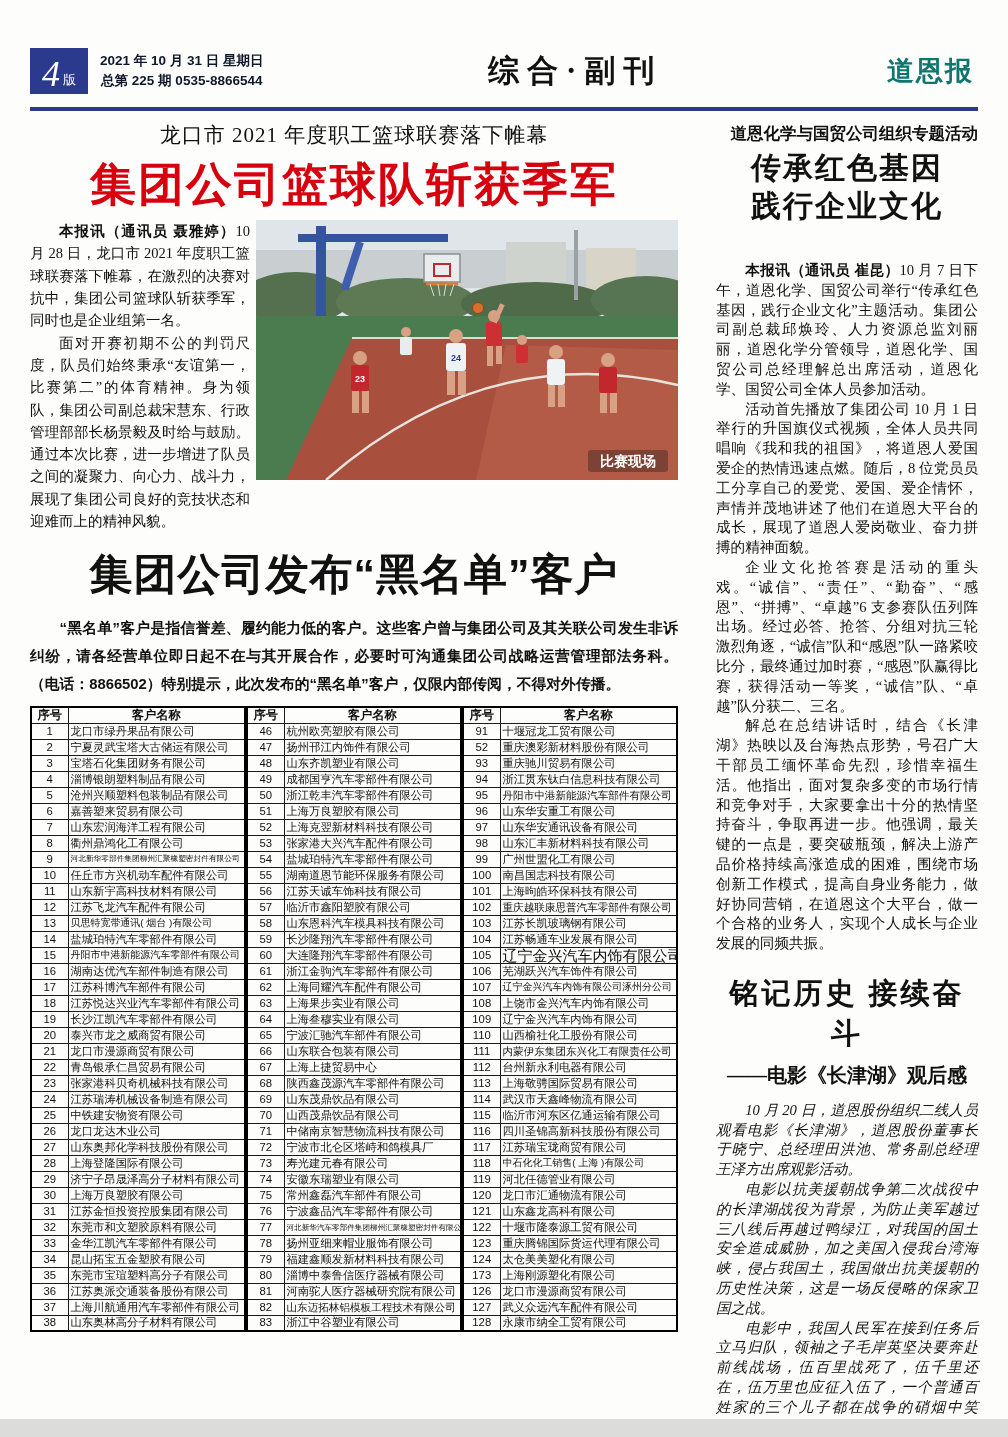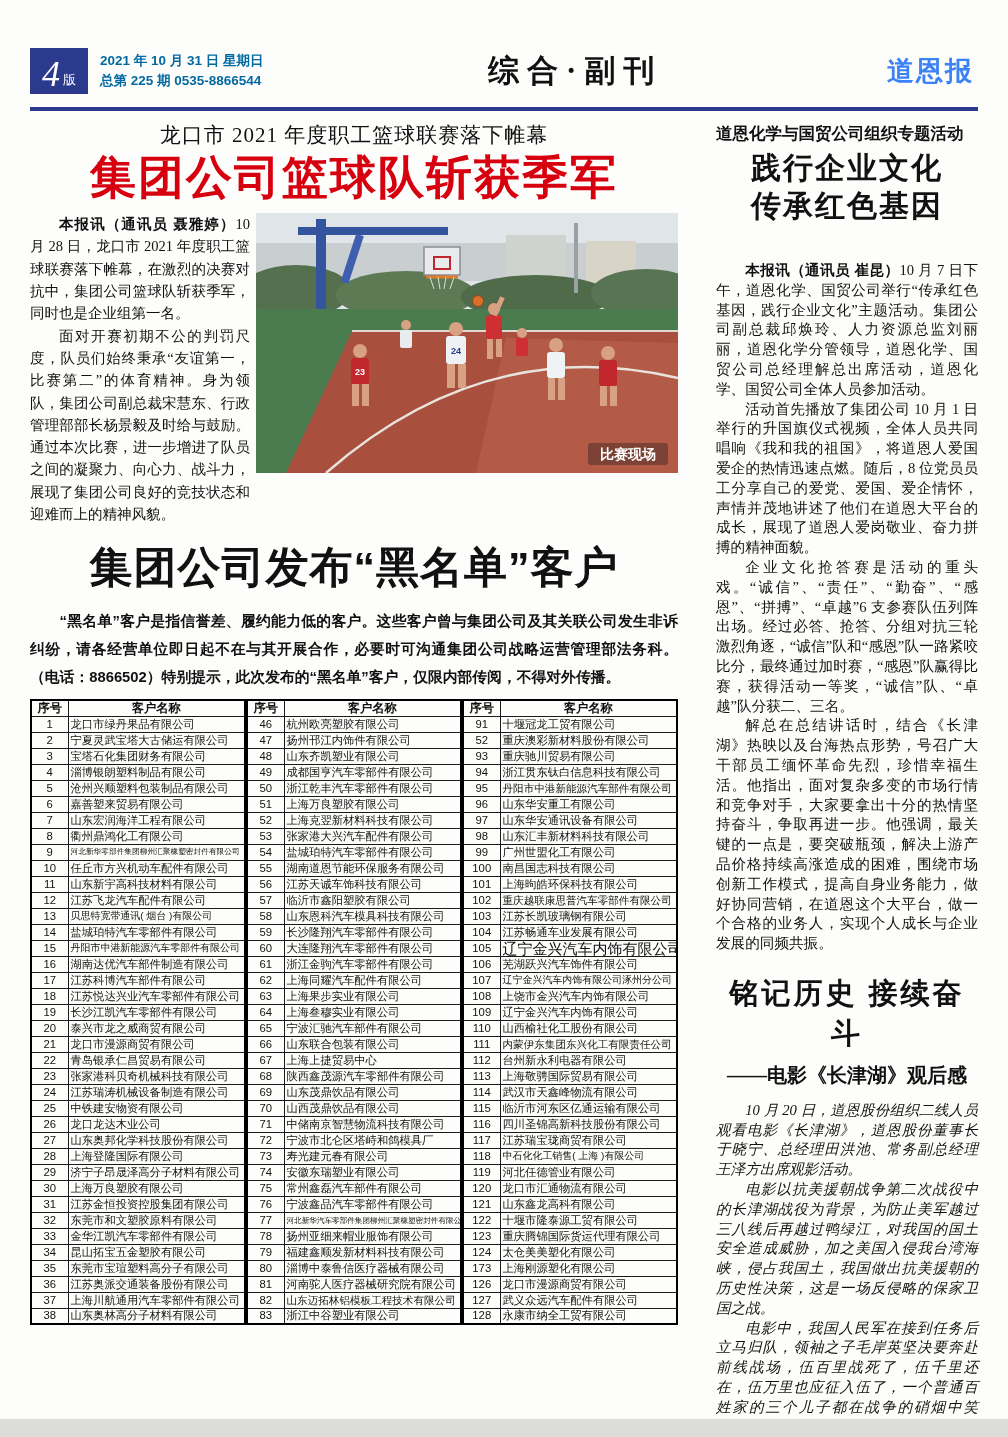--- a/index.html
+++ b/index.html
@@ -12,33 +12,33 @@
 
   
   .masthead { display: flex; align-items: center; height: 58px; }
   .page-box {
     width: 58px; height: 46px; background: #2b3a8c; color: #fff;
     display: flex; align-items: flex-end; justify-content: center; gap: 3px;
     padding-bottom: 3px; flex: 0 0 auto;
   }
   .page-box .num { font-size: 36px; line-height: 0.95; font-style: italic; font-family: "Liberation Serif", serif; }
   .page-box .ban { font-size: 13px; line-height: 1.6; }
-  .date-block { margin-left: 12px; font-family: "Liberation Sans", sans-serif; font-weight: bold; font-size: 13.5px; line-height: 1.5; color: #0369a1; }
+  .date-block { margin-left: 12px; font-family: "Liberation Sans", sans-serif; font-weight: bold; font-size: 13.5px; line-height: 1.5; color: #0f172a; text-align: center; }
   .section-title { flex: 1; text-align: center; font-size: 31px; font-weight: bold; letter-spacing: 8px; font-family: "Liberation Serif", serif; }
-  .paper-name { font-size: 27px; font-weight: bold; color: #3b82f6; font-family: "Liberation Serif", serif; letter-spacing: 2px; padding-right: 4px; }
+  .paper-name { font-size: 27px; font-weight: bold; color: #0f766e; font-family: "Liberation Serif", serif; letter-spacing: 2px; padding-right: 4px; }
   .head-rule { height: 4px; background: #2b3a8c; margin-top: 7px; }
 
   
   .main { display: flex; justify-content: space-between; margin-top: 10px; }
   .left-col { width: 648px; }
   .side-col { width: 262px; }
 
   
   .art1-kicker { text-align: center; font-size: 21px; letter-spacing: 1px; font-family: "Liberation Serif", serif; }
-  .art1-title { text-align: center; color: #d7000f; font-family: Liberation Sans, sans-serif; font-weight: bold; font-size: 46px; line-height: 1.2; letter-spacing: 2px; margin: 1px 0 8px 0; }
+  .art1-title { text-align: center; color: #d7000f; font-family: Liberation Sans, sans-serif; font-weight: bold; font-size: 46px; line-height: 1.2; letter-spacing: 2px; margin: 8px 0 8px 0; }
   .art1-body { display: flex; gap: 6px; }
   .art1-text { width: 220px; font-size: 14.5px; line-height: 22.3px; text-align: justify; }
   .art1-text p { text-indent: 2em; }
   .art1-text .lead { font-weight: bold; font-family: "Liberation Sans", sans-serif; }
   .photo { width: 422px; height: 260px; flex: 0 0 auto; }
 
   
   .art2-title { text-align: center; font-family: "Liberation Sans", sans-serif; font-weight: bold; font-size: 43px; letter-spacing: 1px; margin: 14px 0 10px 0; }
   .art2-intro { font-family: "Liberation Sans", sans-serif; font-weight: bold; font-size: 14.8px; line-height: 28px; text-align: justify; text-indent: 2em; margin-bottom: 8px; }
 
@@ -48,21 +48,21 @@
     border: 1px solid #1a1a1a; height: 16px; padding: 0 2px;
     font-family: "Liberation Sans", sans-serif; font-size: 11.3px;
     white-space: nowrap; overflow: hidden; line-height: 1;
   }
   table.bl { border: 2px solid #000; }
   table.bl th { font-size: 12.3px; font-weight: bold; text-align: center; }
   td.no { width: 37px; text-align: center; }
   td.name { text-align: left; }
 
   
-  .side-kicker { text-align: left; font-family: "Liberation Sans", sans-serif; font-weight: bold; font-size: 16.5px; margin-top: 2px; }
+  .side-kicker { text-align: right; font-family: "Liberation Sans", sans-serif; font-weight: bold; font-size: 16.5px; margin-top: 2px; }
   .side-title { text-align: center; font-family: "Liberation Sans", sans-serif; font-weight: bold; font-size: 30px; line-height: 38px; letter-spacing: 2px; margin: 4px 0 10px 0; }
   .side-body { font-size: 14.6px; line-height: 19.8px; text-align: justify; margin-top: 36px; }
   .side-body p { text-indent: 2em; }
   .side-body .lead { font-weight: bold; font-family: "Liberation Sans", sans-serif; }
   .review-title { text-align: center; font-family: "Liberation Sans", sans-serif; font-weight: bold; font-size: 29px; letter-spacing: 3px; margin-top: 20px; }
   .review-subtitle { text-align: center; font-size: 20px; font-weight: bold; font-family: "Liberation Serif", serif; margin: 8px 0 12px 0; }
   .review-body { font-size: 14.6px; line-height: 19.8px; text-align: justify; font-style: italic; }
   .review-body p { text-indent: 2em; }
   .bottom-strip { position: absolute; left: 0; bottom: 0; width: 100%; height: 18px; background: #dcdcda; }
 
@@ -793,22 +793,22 @@
                 </tr>
 
               </tbody>
           </table>
         </div>
       </div>
 
       <div class="side-col">
         <div class="side-kicker">道恩化学与国贸公司组织专题活动</div>
         <div class="side-title">
+          <div>传承红色基因</div>
           <div>践行企业文化</div>
-          <div>传承红色基因</div>
         </div>
         <div class="side-body">
 
             <p><span class="lead">本报讯（通讯员 崔昆）</span><span>10 月 7 日下午，道恩化学、国贸公司举行“传承红色基因，践行企业文化”主题活动。集团公司副总裁邱焕玲、人力资源总监刘丽丽，道恩化学分管领导，道恩化学、国贸公司总经理解总出席活动，道恩化学、国贸公司全体人员参加活动。</span></p>
 
             <p><span class="lead"></span><span>活动首先播放了集团公司 10 月 1 日举行的升国旗仪式视频，全体人员共同唱响《我和我的祖国》，将道恩人爱国爱企的热情迅速点燃。随后，8 位党员员工分享自己的爱党、爱国、爱企情怀，声情并茂地讲述了他们在道恩大平台的成长，展现了道恩人爱岗敬业、奋力拼搏的精神面貌。</span></p>
 
             <p><span class="lead"></span><span>企业文化抢答赛是活动的重头戏。“诚信”、“责任”、“勤奋”、“感恩”、“拼搏”、“卓越”6 支参赛队伍列阵出场。经过必答、抢答、分组对抗三轮激烈角逐，“诚信”队和“感恩”队一路紧咬比分，最终通过加时赛，“感恩”队赢得比赛，获得活动一等奖，“诚信”队、“卓越”队分获二、三名。</span></p>
 
             <p><span class="lead"></span><span>解总在总结讲话时，结合《长津湖》热映以及台海热点形势，号召广大干部员工缅怀革命先烈，珍惜幸福生活。他指出，面对复杂多变的市场行情和竞争对手，大家要拿出十分的热情坚持奋斗，争取再进一步。他强调，最关键的一点是，要突破瓶颈，解决上游产品价格持续高涨造成的困难，围绕市场创新工作模式，提高自身业务能力，做好协同营销，在道恩这个大平台，做一个合格的业务人，实现个人成长与企业发展的同频共振。</span></p>

